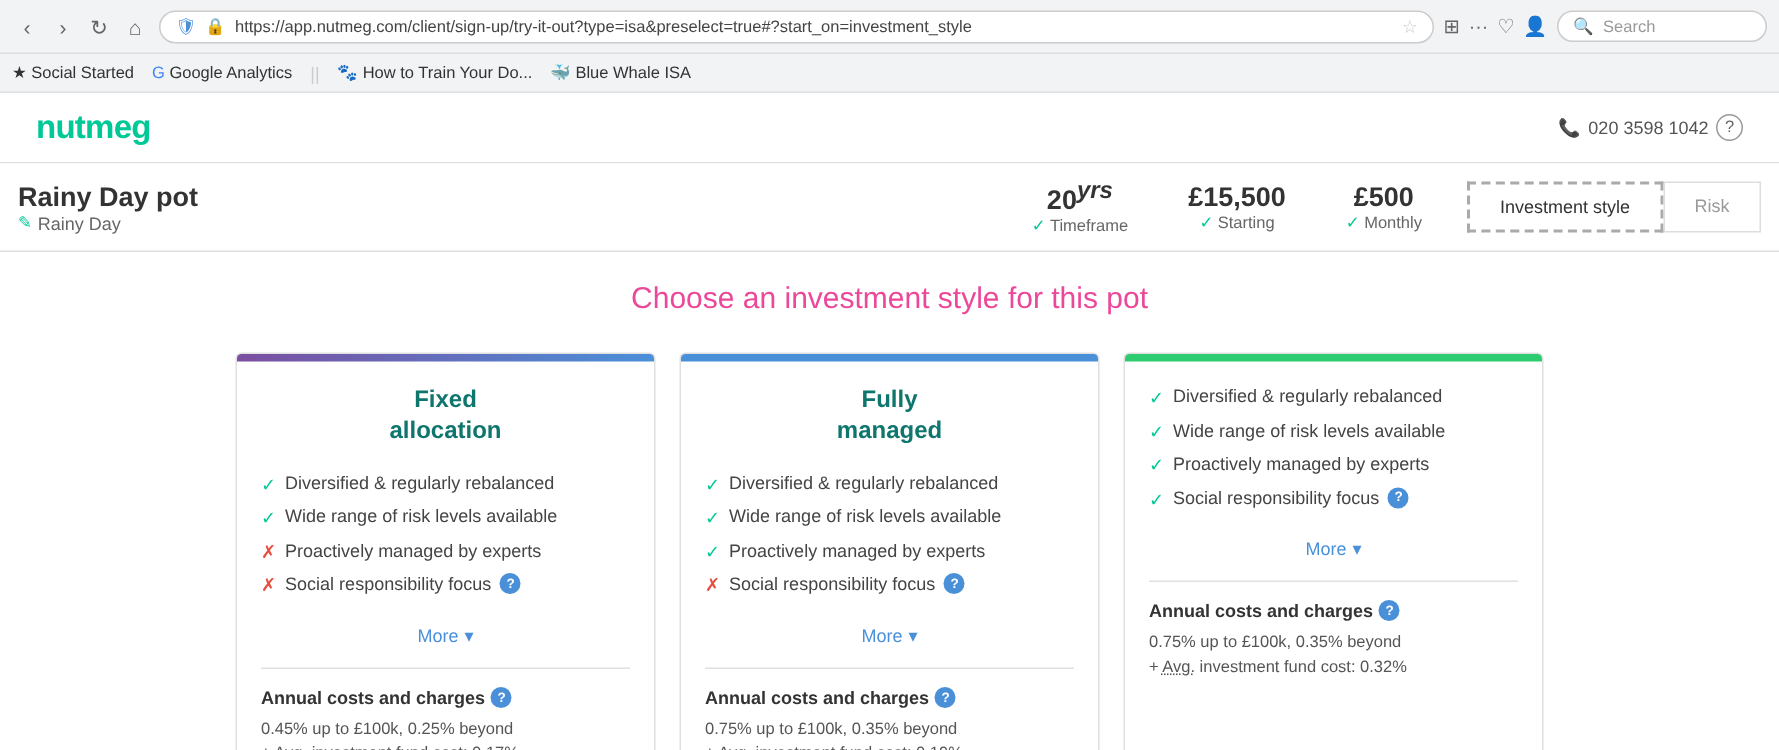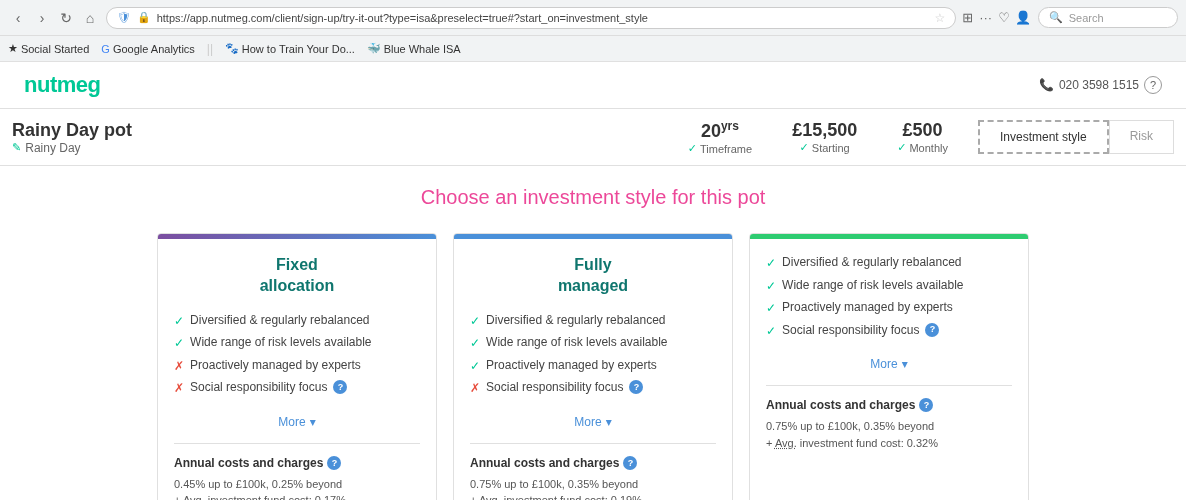--- a/index.html
+++ b/index.html
@@ -54,21 +54,21 @@
       align-items: center;
     }
     .pot-info { flex: 0 0 auto; margin-right: auto; }
     .pot-name { font-size: 18px; font-weight: 600; color: #333; }
     .pot-subname { font-size: 12px; color: #666; display: flex; align-items: center; gap: 4px; }
     .pot-subname .edit-icon { color: #00c896; font-size: 11px; }
 
     .pot-stats { display: flex; gap: 40px; align-items: center; }
     .stat-item { text-align: center; }
     .stat-value { font-size: 18px; font-weight: 600; color: #333; }
-    .stat-value sup { font-size: 12px; }
+    .stat-value sup { font-size: 16px; font-style: italic; }
     .stat-label { font-size: 11px; color: #666; display: flex; align-items: center; gap: 3px; justify-content: center; }
     .stat-label .check { color: #00c896; }
 
     .wizard-steps { display: flex; gap: 0; margin-left: 30px; }
     .wizard-step {
       padding: 8px 20px;
       font-size: 12px;
       color: #999;
       border: 1px solid #ddd;
       cursor: pointer;
@@ -250,21 +250,21 @@
   <span class="bookmark-item">
     <span>🐳</span>
     <span>Blue Whale ISA</span>
   </span>
 </div>
 
 <div class="app-header">
   <div class="logo">nutmeg</div>
   <div class="header-phone">
     <span>📞</span>
-    <span>020 3598 1515</span>
+    <span>020 3598 1042</span>
     <span style="width:18px;height:18px;border-radius:50%;border:1px solid #999;display:inline-flex;align-items:center;justify-content:center;font-size:11px;color:#666;cursor:pointer;">?</span>
   </div>
 </div>
 
 <div class="pot-header">
   <div class="pot-info">
     <div class="pot-name">Rainy Day pot</div>
     <div class="pot-subname">
       <span class="edit-icon">✎</span>
       <span>Rainy Day</span>

